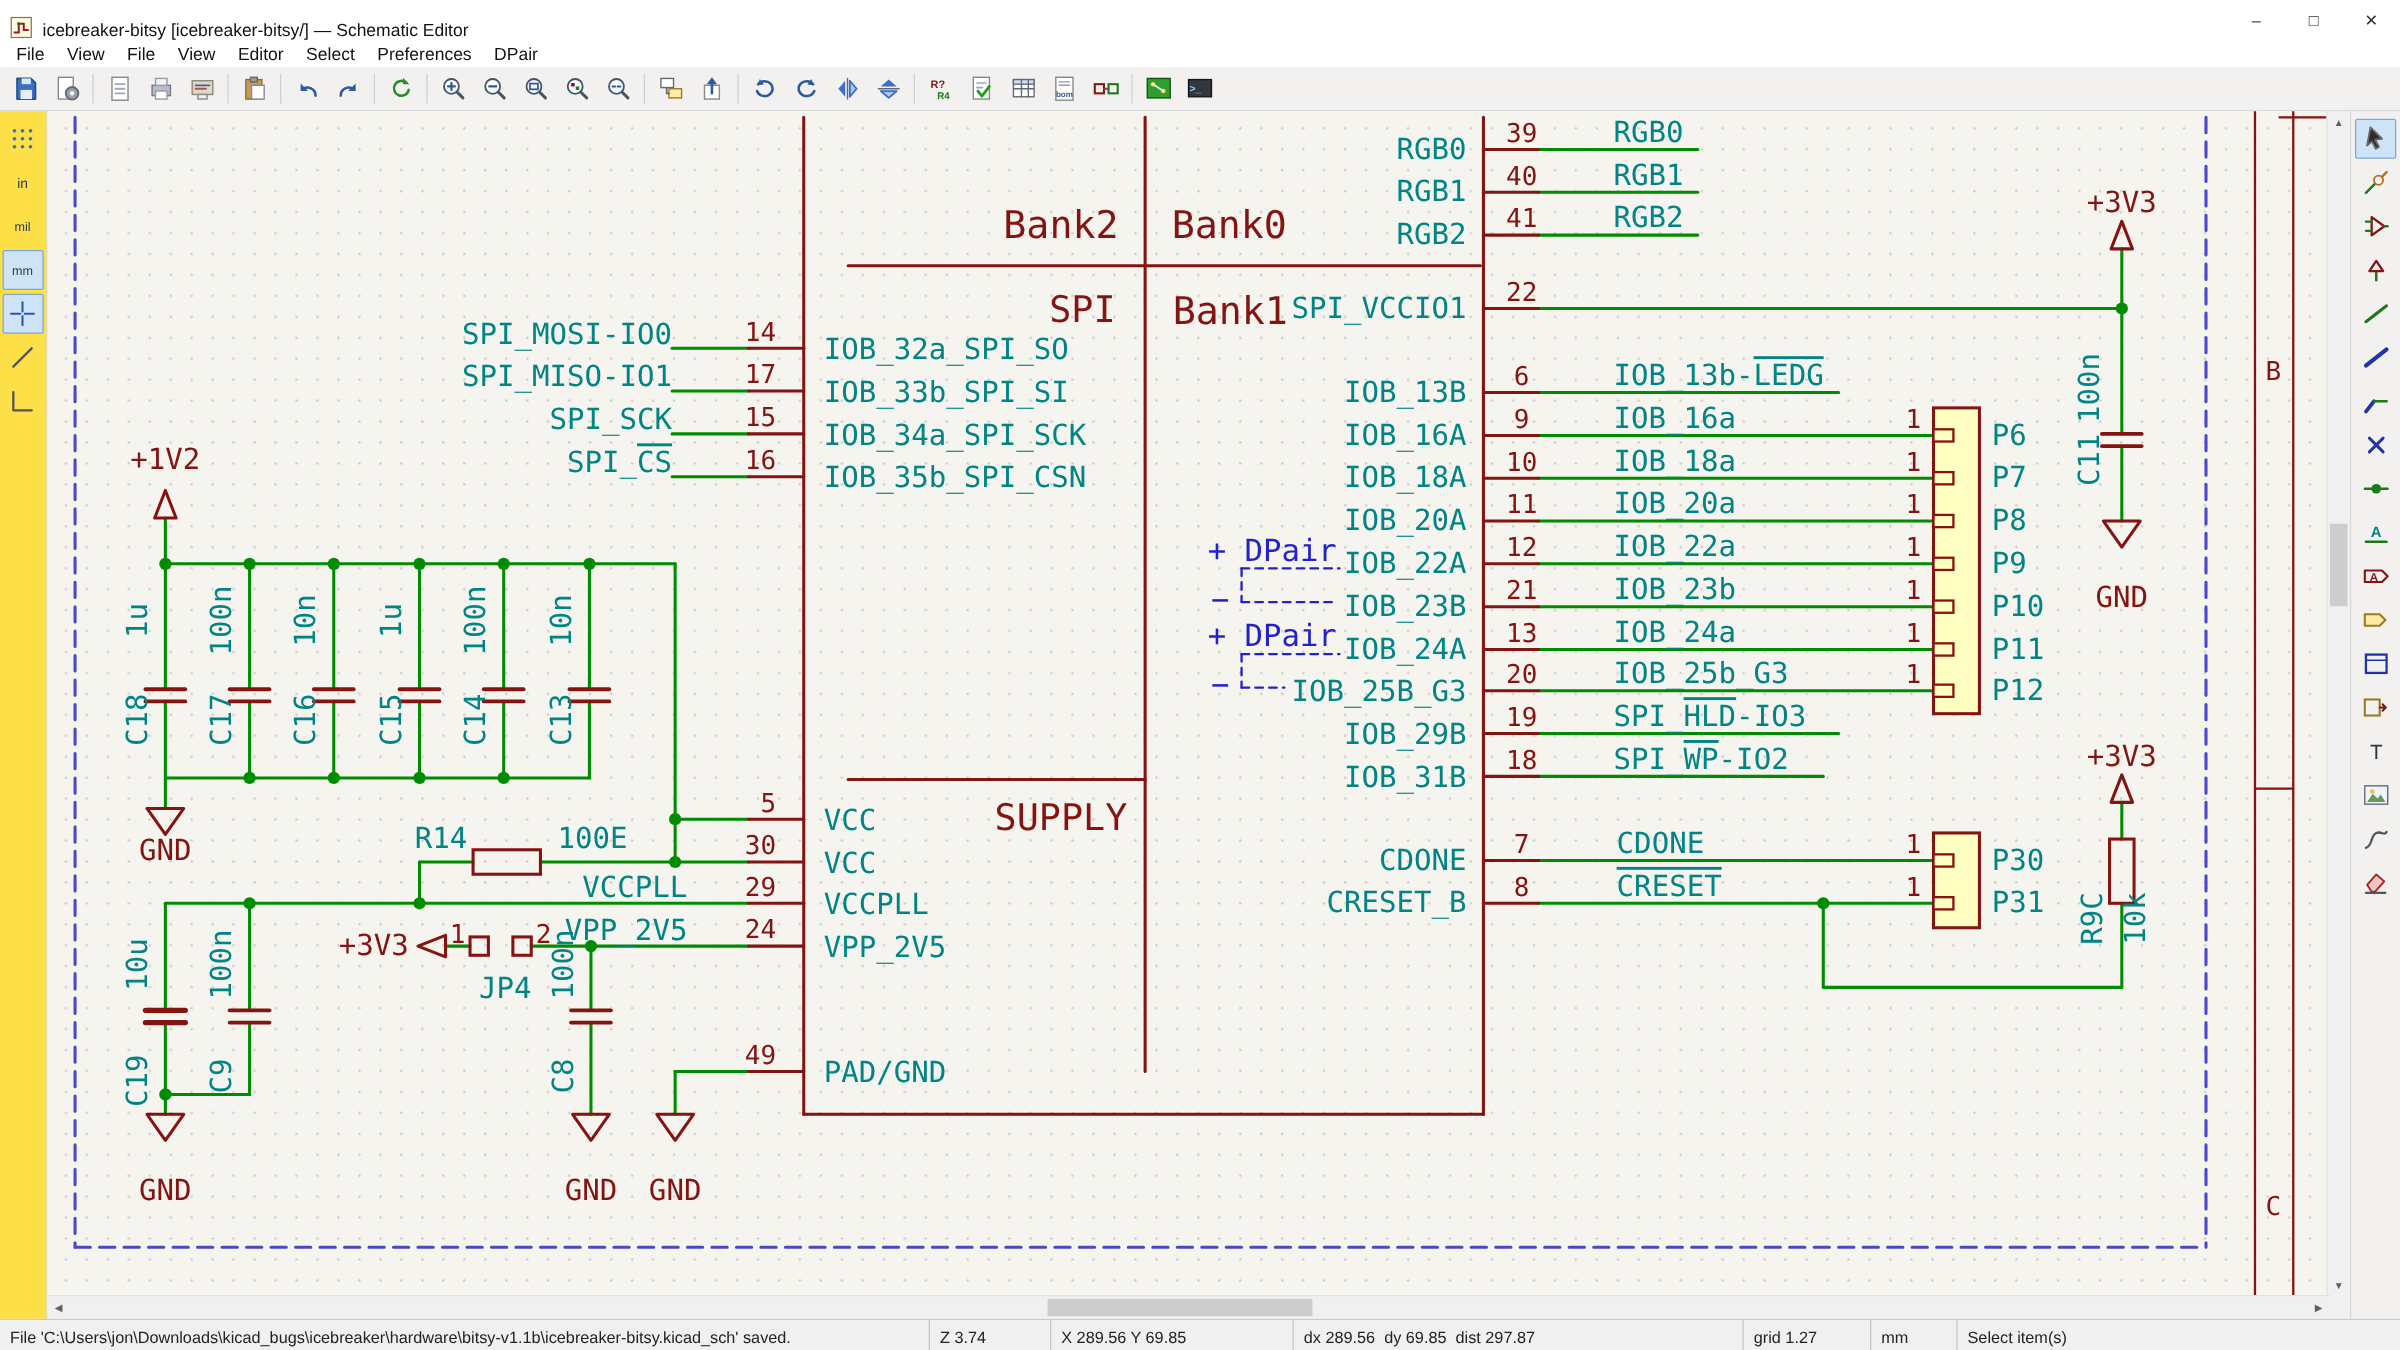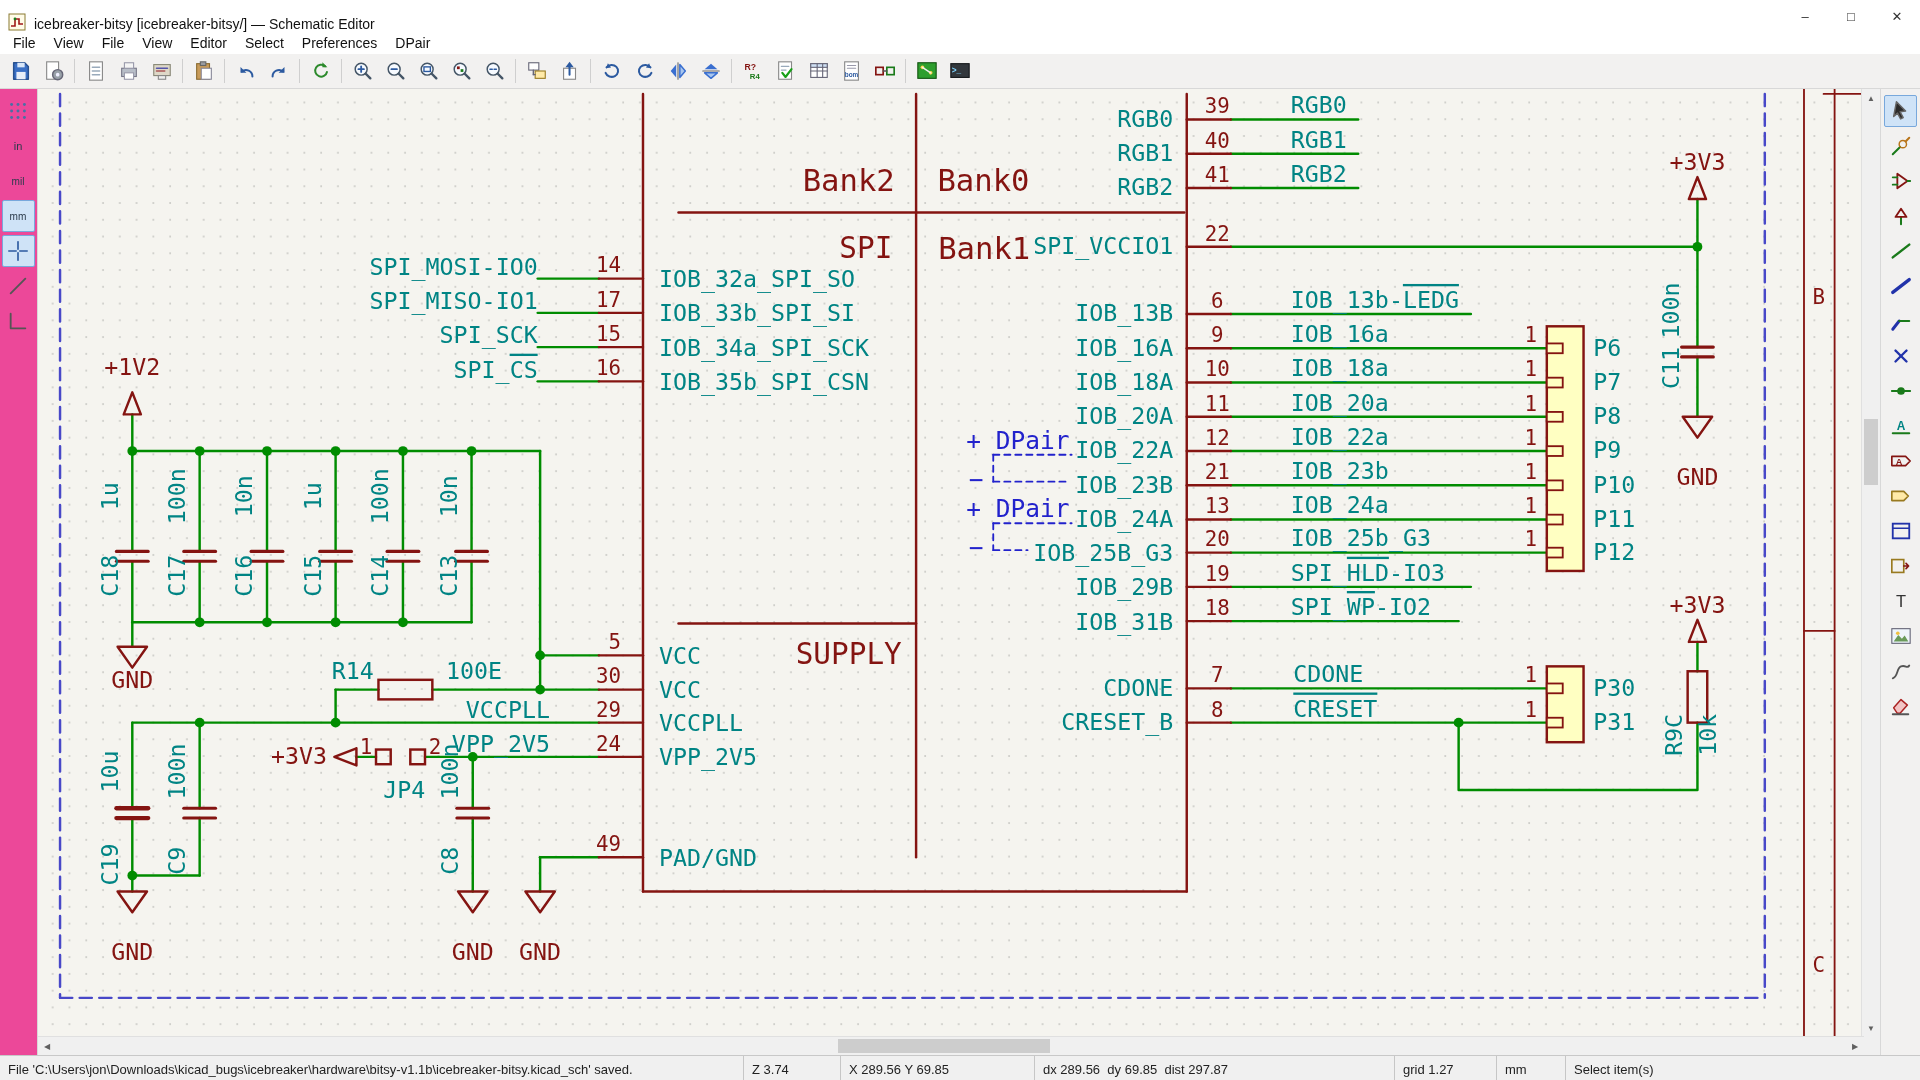--- a/index.html
+++ b/index.html
@@ -13,21 +13,21 @@
           font-size:13px;color:#333;}
   .menubar{height:22px;background:#ffffff;display:flex;align-items:center;padding-left:4px;}
   .menu-item{font-size:14px;color:#111;padding:0 9px;height:22px;display:flex;align-items:center;}
   .toolbar{height:34px;background:#f2f1f0;border-bottom:1px solid #d8d8d8;display:flex;
            align-items:center;padding-left:4px;}
   .tbtn{width:31px;height:30px;display:flex;align-items:center;justify-content:center;
         border:1px solid transparent;border-radius:2px;}
   .tbtn.active{background:#cfe3f7;border:1px solid #78a8dc;}
   .tsep{width:1px;height:24px;background:#cfcfcf;margin:0 4px;}
   .main{display:flex;height:966px;}
-  .ltb{width:37px;background:#ec4899;border-right:1px solid #d8d8d8;display:flex;
+  .ltb{width:37px;background:#fde047;border-right:1px solid #d8d8d8;display:flex;
        flex-direction:column;align-items:center;padding-top:6px;gap:3px;}
   .rtb{width:39px;background:#f2f1f0;border-left:1px solid #d8d8d8;display:flex;
        flex-direction:column;align-items:center;padding-top:6px;gap:3px;}
   .canvas-col{position:relative;width:1844px;height:966px;background:#F5F4EF;}
   #sch{position:absolute;left:0;top:0;display:block;}
   #sch text{font-family:"DejaVu Sans Mono",monospace;}
   .vscroll{position:absolute;right:0;top:0;width:18px;height:948px;background:#f0f0f0;
            border-left:1px solid #e0e0e0;}
   .hscroll{position:absolute;left:0;bottom:0;width:1826px;height:18px;background:#f0f0f0;
            border-top:1px solid #e0e0e0;}

